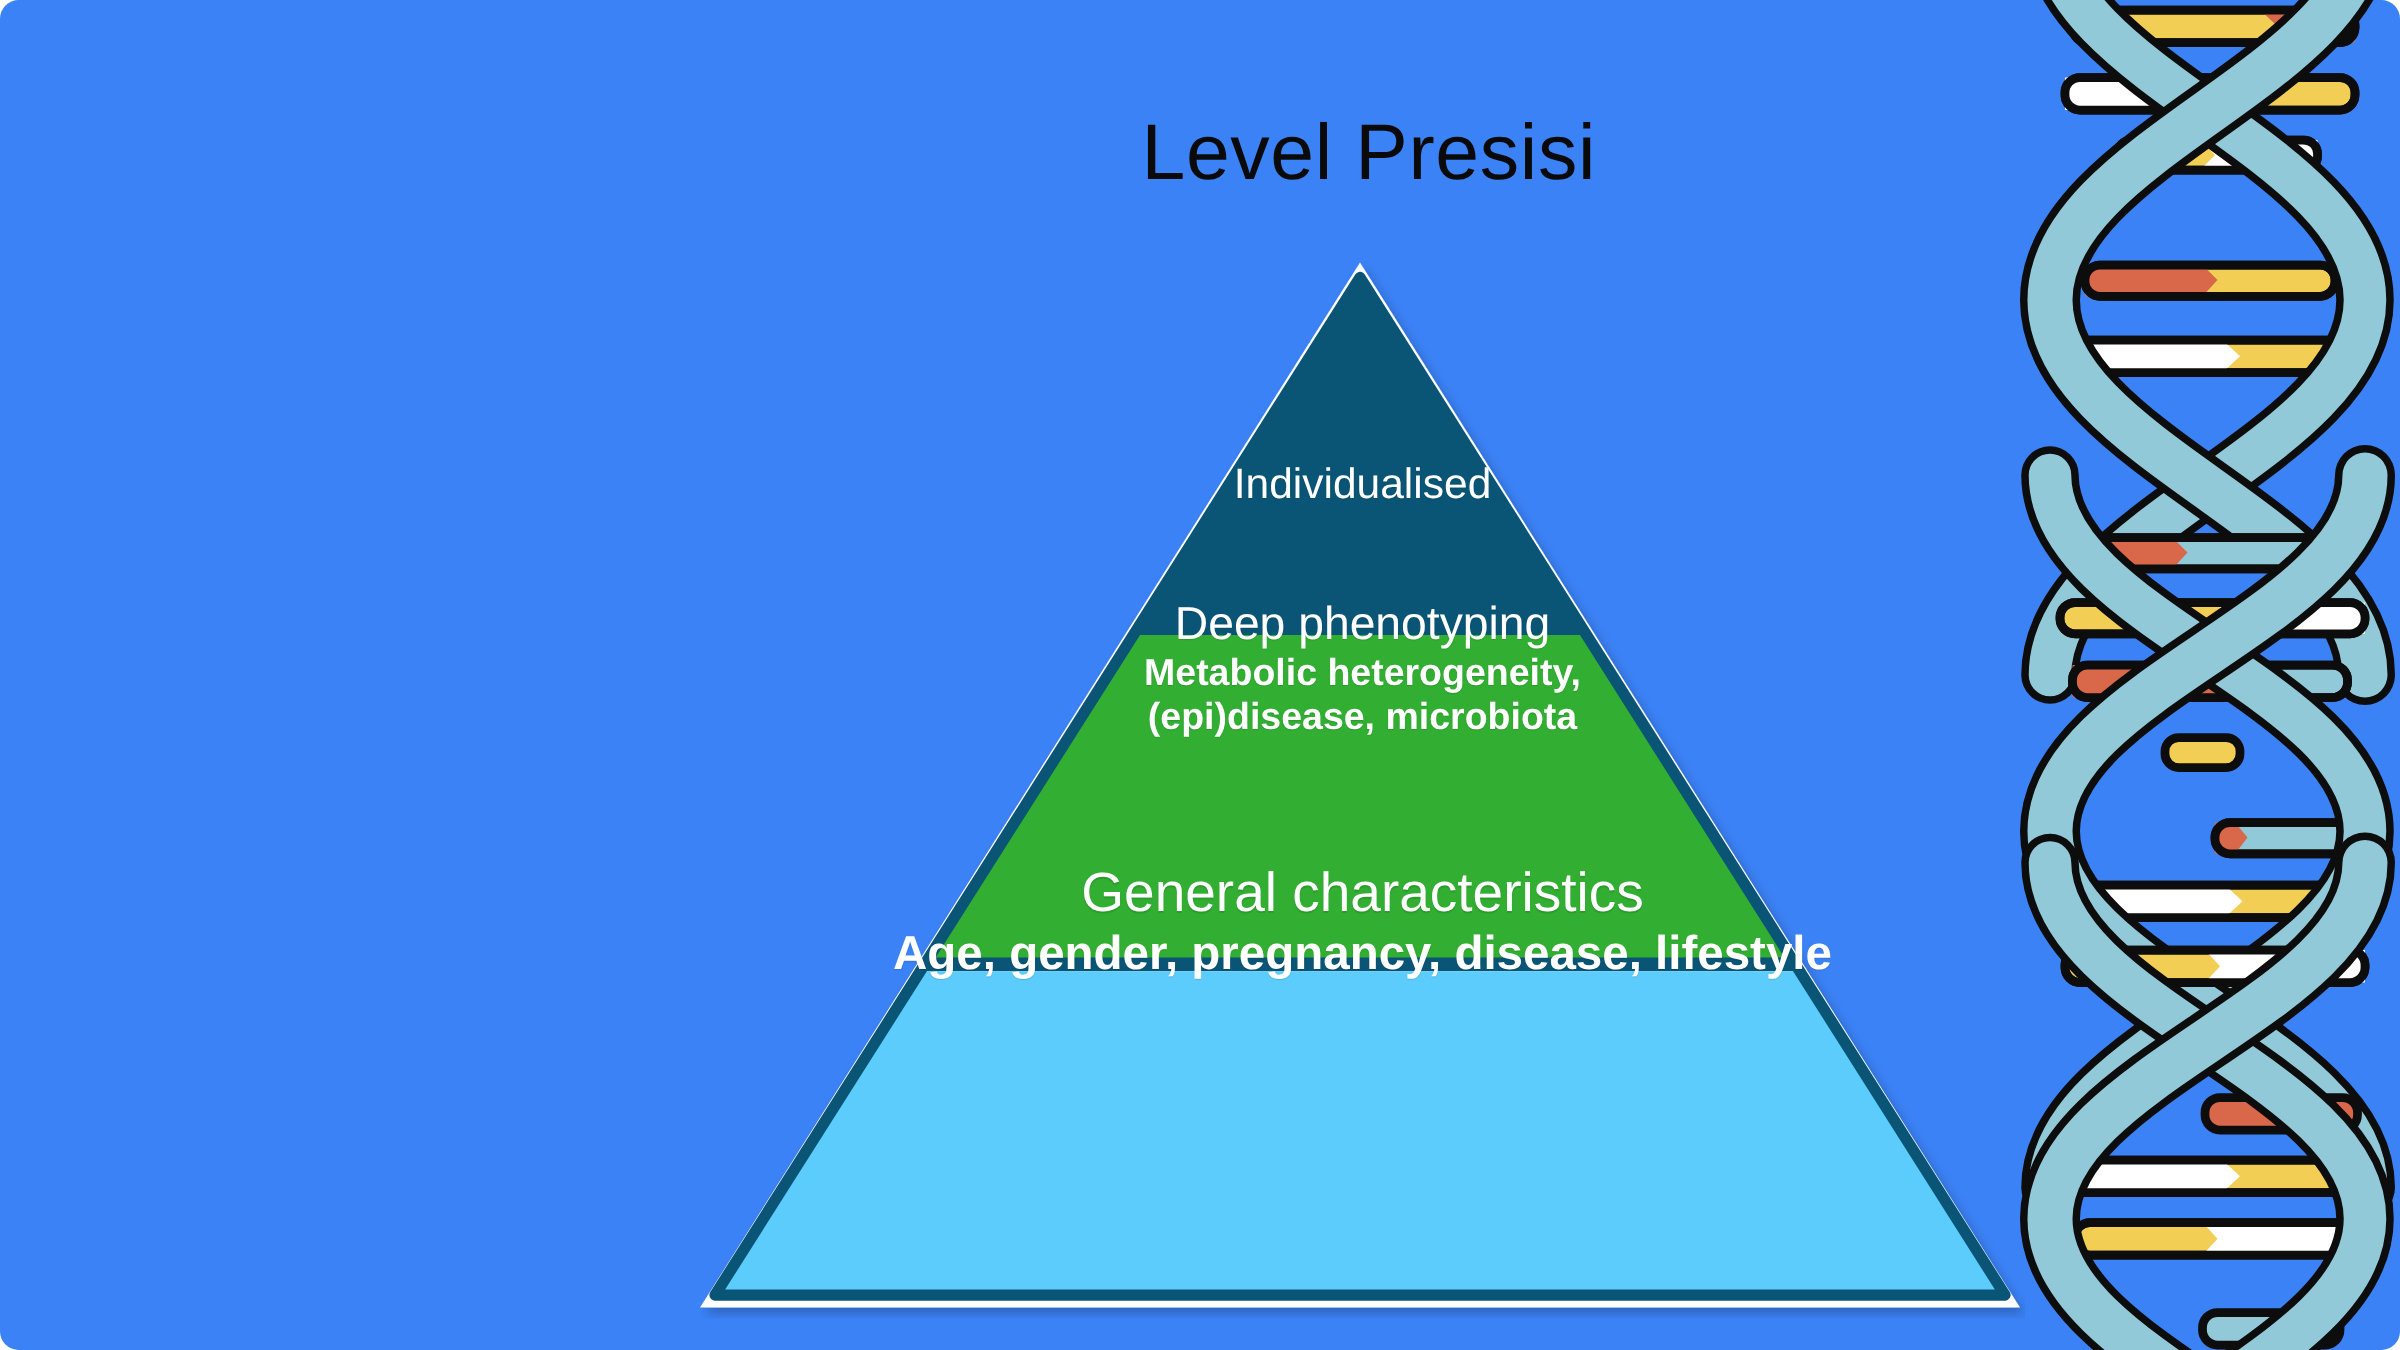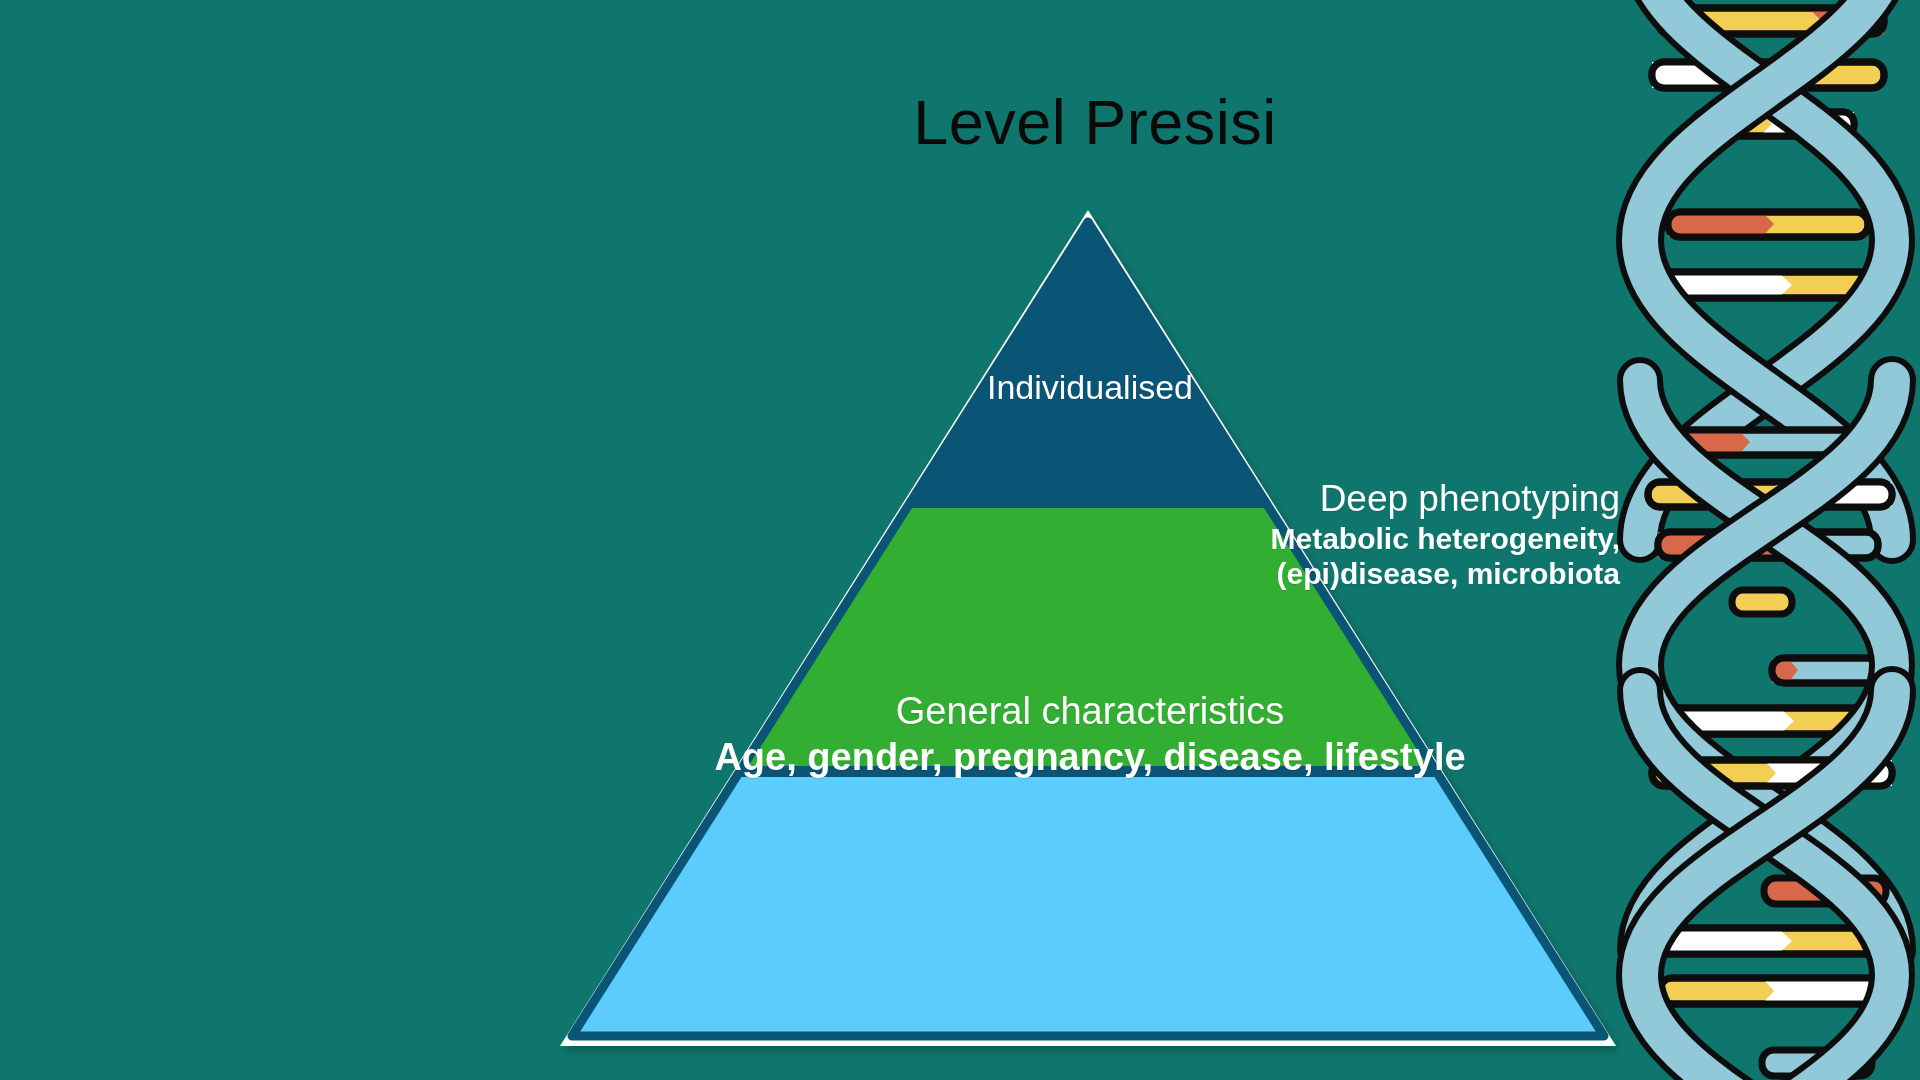--- a/index.html
+++ b/index.html
@@ -2,21 +2,22 @@
 <html><head>
 <meta charset="utf-8">
 <style>
   html,body{margin:0;padding:0;}
   body{
     width:1920px;height:1080px;overflow:hidden;position:relative;
     font-family:"Liberation Sans", sans-serif;
   }
   #slide{
     position:absolute;inset:0;
-    background:#0f766e;
+    background:#3b82f6;
+    border-radius:15px;
   }
   
   #title{
     position:absolute;
     left:0;right:0;top:88px;
     text-align:center;
     color:#0a0a0a;
     font-size:63px;
     font-weight:400;
     letter-spacing:0.5px;
@@ -49,27 +50,27 @@
     font-weight:bold;
     line-height:1.18;
     text-shadow:0 1px 1px rgba(0,0,0,.13);
   }
 
   
   #tier-top-text{ top:165px; }
   #tier-top-text .tier-title{ font-size:34px; }
 
   
-  #tier-mid-text{ top:275px;text-align:right; }
+  #tier-mid-text{ top:275px; }
   #tier-mid-text .tier-title{ font-size:37px; margin-bottom:2px;}
   #tier-mid-text .tier-sub{ font-size:30px; }
 
   
   #tier-bot-text{ top:487px; }
-  #tier-bot-text .tier-title{ font-size:38px; margin-bottom:3px;}
+  #tier-bot-text .tier-title{ font-size:44px; margin-bottom:3px;}
   #tier-bot-text .tier-sub{ font-size:38px; }
 
   
   #dna-strip{
     position:absolute;
     right:0;top:0;
     width:308px;height:1080px;
     overflow:hidden;
   }
   #dna-svg{position:absolute;left:0;top:0;}

